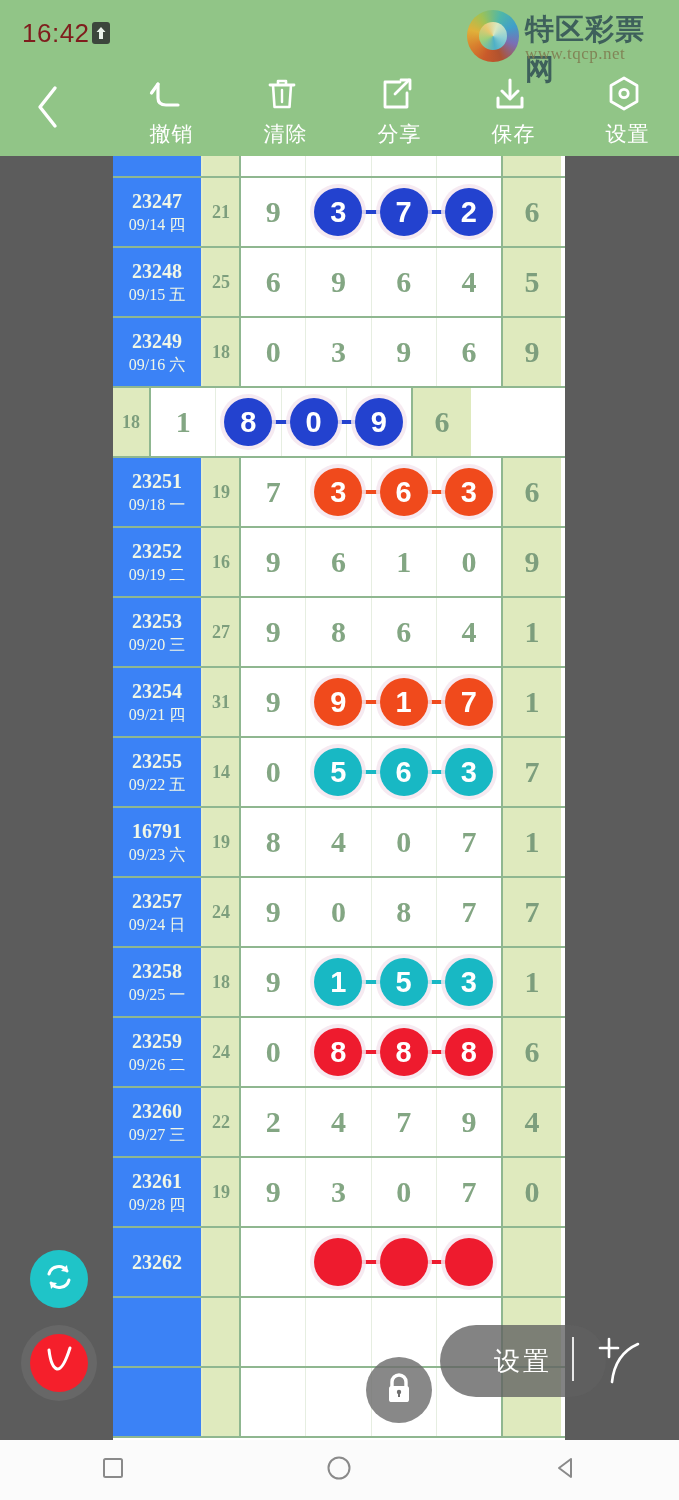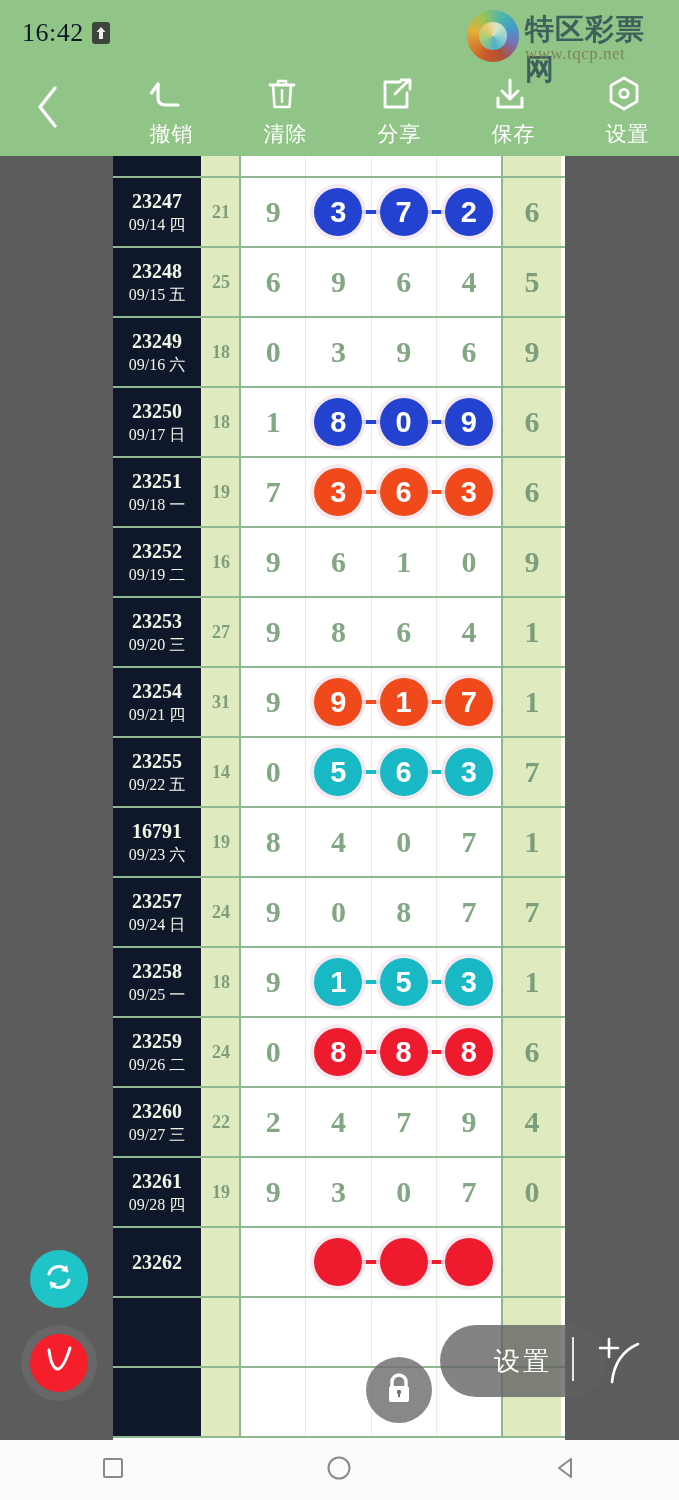--- a/index.html
+++ b/index.html
@@ -14,22 +14,22 @@
   
   .header{
     position:absolute;left:0;top:0;width:679px;height:156px;
     background:#91c587;
   }
   .statusbar{
     position:absolute;left:0;top:0;width:679px;height:58px;
   }
   .clock{
     position:absolute;left:22px;top:18px;
-    font-size:26px;color:#0f172a;letter-spacing:.5px;
-    font-family:Liberation Serif, serif;
+    font-size:26px;color:#7f1d1d;letter-spacing:.5px;
+    font-family:Liberation Sans, sans-serif;
   }
   .upload-ic{
     position:absolute;left:92px;top:22px;width:18px;height:22px;
     background:#3c463c;border-radius:3px;
     display:flex;align-items:center;justify-content:center;
   }
   .upload-ic svg{display:block;}
 
   .logo-wrap{
     position:absolute;right:12px;top:6px;width:200px;height:60px;
@@ -80,21 +80,21 @@
     position:absolute;left:113px;top:156px;width:452px;height:1284px;
     background:#ffffff;overflow:hidden;
   }
   .row{
     display:flex;width:452px;height:70px;
     box-sizing:border-box;
     border-bottom:2px solid #8fb790;
   }
   .row.partial{height:22px;}
   .c-issue{
-    width:90px;flex:0 0 90px;background:#0f172a;
+    width:90px;flex:0 0 90px;background:#3b82f6;
     border-right:2px solid #e3edc7;
     display:flex;flex-direction:column;align-items:center;justify-content:center;
     box-sizing:border-box;
   }
   .c-issue .no{font-size:20px;color:#f1f7e6;font-weight:bold;line-height:1.12;
      font-family:"Liberation Serif",serif;}
   .c-issue .dt{font-size:16px;color:#f1f7e6;line-height:1.2;margin-top:2px;
      font-family:"Liberation Serif",serif;}
   .c-sum{
     width:38px;flex:0 0 38px;background:#dfeabe;
@@ -310,24 +310,20 @@
         <div class="c-sum">18</div>
         <div class="nums">
           <div class="cell">0</div>
           <div class="cell">3</div>
           <div class="cell">9</div>
           <div class="cell">6</div>
         </div>
         <div class="c-last">9</div>
       </div>
       <div class="row">
-        <div class="c-issue">
-          <div class="no">23250</div>
-          <div class="dt">09/17 日</div>
-        </div>
         <div class="c-sum">18</div>
         <div class="nums">
           <div class="cell">1</div>
           <div class="cell">
             <span class="ball" style="background: rgb(35, 66, 207);">8</span>
             <span class="link r" style="background: rgb(35, 66, 207);"></span>
           </div>
           <div class="cell">
             <span class="ball" style="background: rgb(35, 66, 207);">0</span>
             <span class="link r" style="background: rgb(35, 66, 207);"></span>

